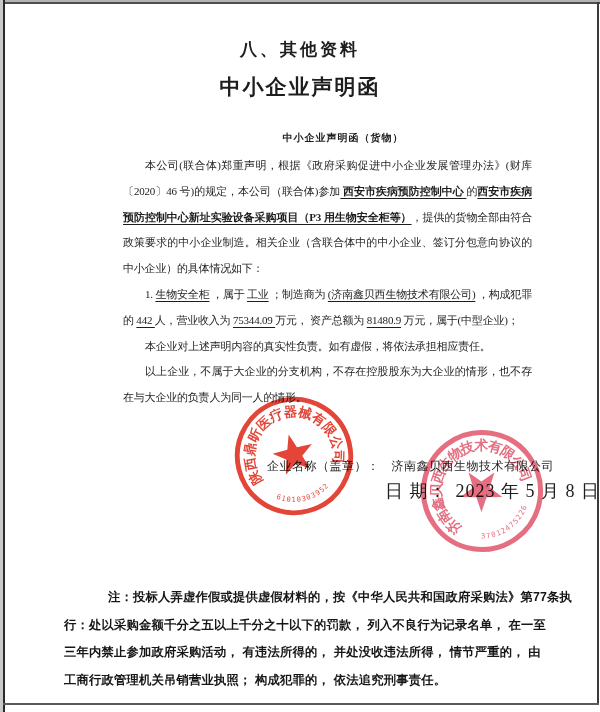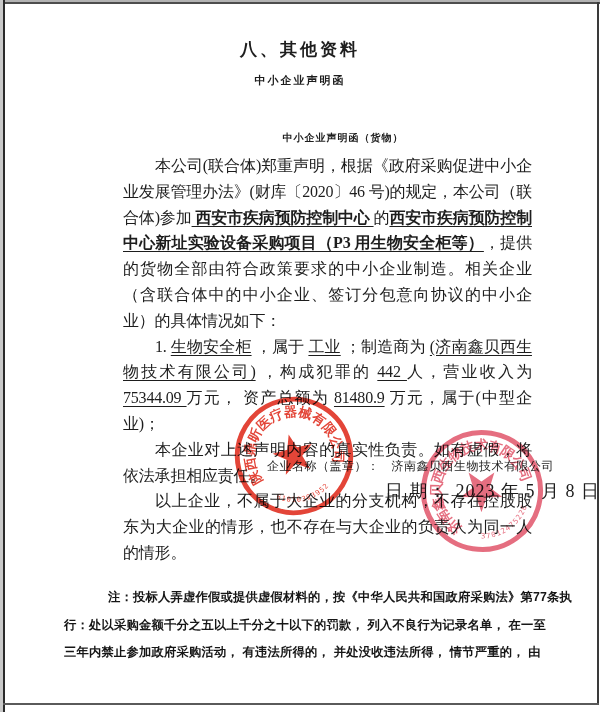--- a/index.html
+++ b/index.html
@@ -13,26 +13,26 @@
   .edge{position:absolute;}
   .edge-left-gray{left:0;top:0;width:3px;height:712px;background:#c9c9c9;}
   .edge-left-dark{left:3px;top:0;width:2px;height:712px;background:#2a2a2a;}
   .edge-top-gray{left:0;top:0;width:600px;height:2px;background:#b3b3b3;}
   .edge-top-dark{left:3px;top:2px;width:597px;height:2px;background:#4d4d4d;}
   .edge-right{right:1px;top:2px;width:2px;height:703px;background:#3a3a3a;}
   .edge-bottom{left:3px;top:703px;width:596px;height:2px;background:#5a5a5a;}
 
   .centered{position:absolute;left:0;width:600px;text-align:center;font-weight:bold;}
   .section-title{top:38px;font-size:17px;letter-spacing:3px;}
-  .doc-title{top:73px;font-size:11px;letter-spacing:2px;}
+  .doc-title{top:73px;font-size:21px;letter-spacing:2px;}
   .letter-title{top:131px;font-size:10px;letter-spacing:1px;padding-left:43px;}
 
   .body-text{
     position:absolute;top:153px;left:123px;width:409px;
-    font-size:16px;line-height:25.8px;letter-spacing:-0.2px;
+    font-size:11px;line-height:25.8px;letter-spacing:-0.2px;
     text-align:justify;
   }
   .body-text p{margin:0;text-indent:2em;}
   .body-text .u{text-decoration:underline;text-underline-offset:3px;}
   .body-text .b{font-weight:bold;}
 
   .company-line{position:absolute;top:458px;left:267px;font-size:12px;letter-spacing:0.5px;}
   .company-line .val{margin-left:12px;}
   .date-line{position:absolute;top:479px;left:385px;font-size:18px;letter-spacing:1px;}
   .date-line .val{margin-left:8px;}
@@ -109,15 +109,16 @@
     <path id="arc-num-right" d="M 38.7 111.5 A 52 52 0 0 0 101.3 111.5" fill="none"></path>
     <text class="num-text" lengthAdjust="spacingAndGlyphs">
       <textPath href="#arc-num-right" startOffset="0" textLength="78">3701247522636</textPath>
     </text>
   </svg>
 
   <div class="footnote">
     <div class="fn-line fn-first">注：投标人弄虚作假或提供虚假材料的，按《中华人民共和国政府采购法》第77条执</div>
     <div class="fn-line">行：处以采购金额千分之五以上千分之十以下的罚款，  列入不良行为记录名单，  在一至</div>
     <div class="fn-line">三年内禁止参加政府采购活动，  有违法所得的，  并处没收违法所得，  情节严重的，  由</div>
+    <div class="fn-line">工商行政管理机关吊销营业执照；  构成犯罪的，  依法追究刑事责任。</div>
   </div>
 
 </div>
 
 </body></html>

